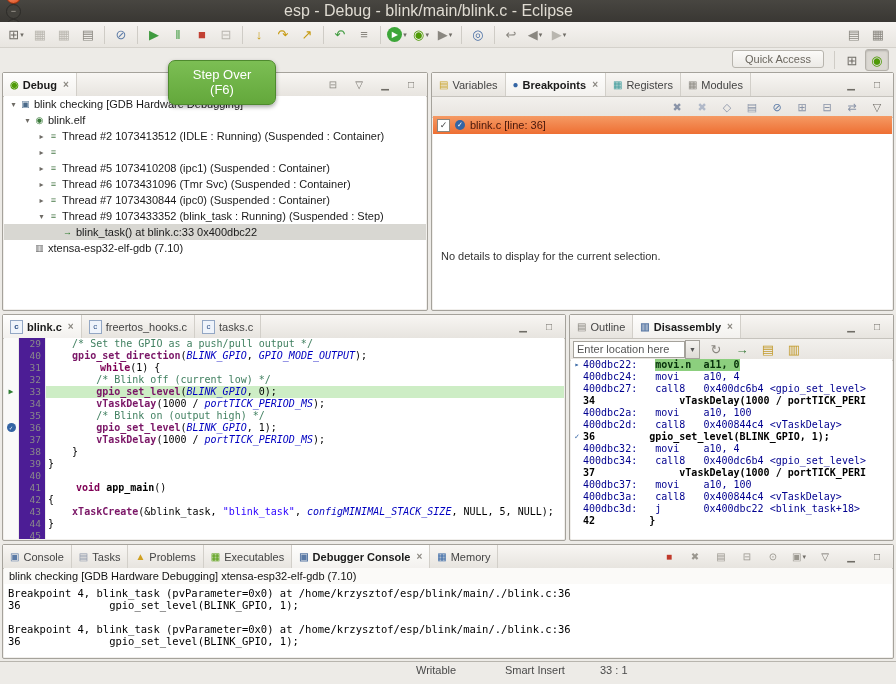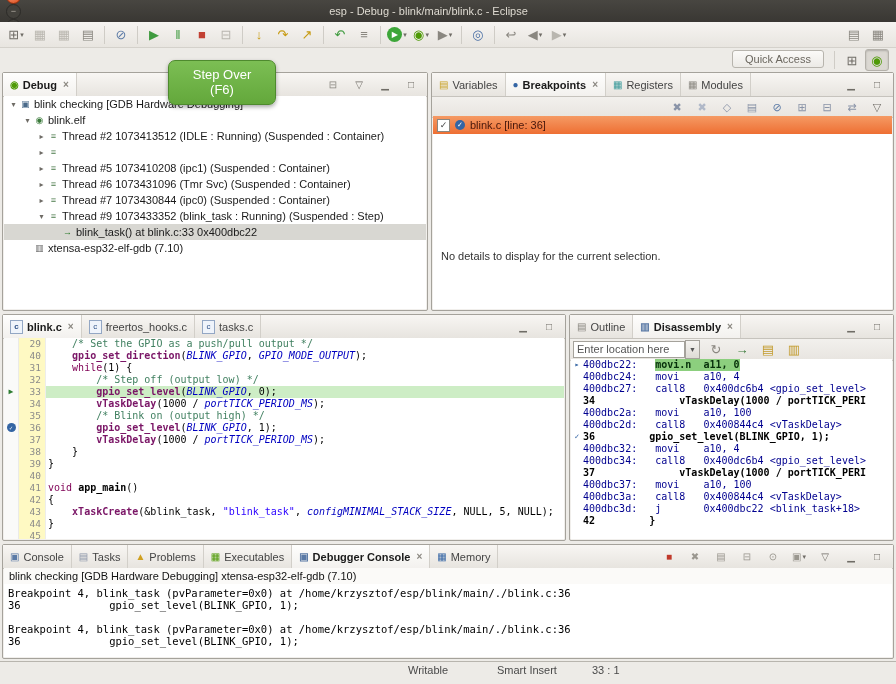--- a/index.html
+++ b/index.html
@@ -6,21 +6,21 @@
   #app{position:relative;width:896px;height:684px;overflow:hidden;
        font-family:"Liberation Sans",sans-serif;font-size:11px;color:#222;
        background:#EDEBE7;}
   
   .titlebar{position:absolute;left:0;top:0;width:896px;height:22px;
     background:linear-gradient(#484641,#393733);display:flex;align-items:center;}
   .win-btn{width:13px;height:13px;border-radius:50%;margin-left:6px;display:flex;
     align-items:center;justify-content:center;font-size:9px;line-height:1;}
   .win-close{background:radial-gradient(circle at 35% 30%,#f6a183,#dd4814);color:#4a1000;border:1px solid #8e2c0b;}
   .win-plain{background:#43413c;color:#b6b2a9;border:1px solid #2c2b28;}
-  .title-text{flex:1;text-align:center;color:#DFDBD2;font-size:11px;}
+  .title-text{flex:1;text-align:center;color:#DFDBD2;font-size:16px;}
   .title-spacer{width:60px;}
   
   .toolbar1{position:absolute;left:0;top:22px;width:896px;height:26px;
     background:linear-gradient(#F6F4F1,#E8E5E0);border-bottom:1px solid #D4D1CB;
     display:flex;align-items:center;padding-left:4px;box-sizing:border-box;}
   .toolbar2{position:absolute;left:0;top:48px;width:896px;height:24px;}
   .tbtn{height:20px;min-width:20px;display:inline-flex;align-items:center;justify-content:center;
     border-radius:3px;margin:0 1px;padding:0 1px;}
   .tbtn.pressed{background:#DBD8D2;border:1px solid #B4B1AA;box-shadow:inset 0 1px 2px rgba(0,0,0,.2);}
   .glyph{font-size:13px;line-height:1;}
@@ -65,30 +65,30 @@
   .cb{width:11px;height:11px;background:#fff;border:1px solid #8a8780;font-size:9px;line-height:11px;
     text-align:center;color:#444;flex:none;}
   .bp-dot{width:10px;height:10px;border-radius:50%;background:#3465A4;color:#fff;font-size:7px;
     line-height:10px;text-align:center;flex:none;}
   .bp-msg{position:absolute;left:8px;top:134px;color:#333;}
   
   .editor-body{position:absolute;left:1px;right:1px;top:23px;bottom:1px;background:#fff;overflow:hidden;
     font-family:"DejaVu Sans Mono","Liberation Mono",monospace;font-size:10px;}
   .cl{display:flex;height:12px;line-height:12px;white-space:pre;}
   .ann{width:14px;flex:none;background:#FAFAF9;border-right:1px solid #EAEAE8;text-align:center;font-size:8px;}
-  .lnum{width:22px;flex:none;color:#8a8a8a;text-align:right;padding-right:4px;background:#fef9c3;
+  .lnum{width:22px;flex:none;color:#8a8a8a;text-align:right;padding-right:4px;background:#4c1d95;
     border-right:1px solid #EDEDEB;font-size:9.5px;}
   .ctext{flex:1;padding-left:2px;overflow:hidden;}
   .cl.cur .ctext{background:#CDEDC5;}
   .cl.cur .ann{color:#2E7D32;}
   .bp-mark{display:inline-block;width:9px;height:9px;border-radius:50%;background:#3465A4;color:#fff;
     font-size:6px;line-height:9px;margin-top:1px;}
   .sg-plain{color:#000;}
   .sg-comment{color:#3F7F5F;}
-  .sg-keyword{color:#7F0055;font-weight:normal;}
+  .sg-keyword{color:#7F0055;font-weight:bold;margin-left:28px;}
   .sg-func{color:#7A1566;font-weight:bold;}
   .sg-macro{color:#0000C0;font-style:italic;}
   .sg-string{color:#2A00FF;}
   .sg-bold{color:#000;font-weight:bold;}
   
   .disasm-toolbar{height:21px;display:flex;align-items:center;gap:0;padding:0 3px;
     background:linear-gradient(#F2F0ED,#E8E5E0);border-bottom:1px solid #CFCCC6;}
   .loc-combo{width:104px;height:15px;background:#fff;border:1px solid #A5A29B;color:#555;
     padding:0 3px;overflow:hidden;white-space:nowrap;line-height:15px;}
   .loc-caret{width:13px;height:17px;border:1px solid #A5A29B;background:linear-gradient(#F5F3F0,#DEDBD5);
@@ -103,21 +103,21 @@
   .d-src{color:#000;font-weight:bold;}
   
   .console-title{position:absolute;left:1px;right:1px;top:23px;height:16px;background:#FBFAF8;
     border-bottom:1px solid #E3E0DB;line-height:16px;padding-left:5px;color:#111;}
   .console-body{position:absolute;left:1px;right:1px;top:39px;bottom:1px;background:#fff;overflow:hidden;
     font-family:"DejaVu Sans Mono","Liberation Mono",monospace;font-size:10.5px;padding:3px 0 0 4px;}
   .con-line{height:12px;line-height:12px;white-space:pre;color:#000;}
   
   .statusbar{position:absolute;left:0;top:661px;width:896px;height:23px;background:#EDEBE7;
     border-top:1px solid #B8B5AE;color:#4a4a4a;}
-  .status-item{position:absolute;top:2px;}
+  .status-item{position:absolute;top:2px;margin-left:8px;}
   #st-writable{left:408px;}
   #st-insert{left:497px;}
   #st-pos{left:592px;}
   
   .step-tooltip{position:absolute;left:168px;top:60px;width:98px;z-index:60;
     background:linear-gradient(#7CBE54,#63A83B);border:1px solid #4E8A2E;border-radius:7px;
     box-shadow:0 2px 4px rgba(0,0,0,.35);color:#fff;text-align:center;
     font-size:13px;padding:6px 4px 7px;}
 </style>
 </head>
@@ -406,21 +406,21 @@
           </span>
           <span class="tbtn">
             <span class="glyph" style="color: rgb(111, 108, 102);">□</span>
           </span>
         </div>
     </div>
     <div class="editor-body" id="editor-body">
         <div class="cl"><span class="ann"></span><span class="lnum">29</span><span class="ctext"><span class="sg-plain">    </span><span class="sg-comment">/* Set the GPIO as a push/pull output */</span></span></div>
         <div class="cl"><span class="ann"></span><span class="lnum">40</span><span class="ctext"><span class="sg-plain">    </span><span class="sg-func">gpio_set_direction</span><span class="sg-plain">(</span><span class="sg-macro">BLINK_GPIO</span><span class="sg-plain">, </span><span class="sg-macro">GPIO_MODE_OUTPUT</span><span class="sg-plain">);</span></span></div>
         <div class="cl"><span class="ann"></span><span class="lnum">31</span><span class="ctext"><span class="sg-plain">    </span><span class="sg-keyword">while</span><span class="sg-plain">(1) {</span></span></div>
-        <div class="cl"><span class="ann"></span><span class="lnum">32</span><span class="ctext"><span class="sg-plain">        </span><span class="sg-comment">/* Step off (output low) */</span></span></div>
+        <div class="cl"><span class="ann"></span><span class="lnum">32</span><span class="ctext"><span class="sg-plain">        </span><span class="sg-comment">/* Blink off (current low) */</span></span></div>
         <div class="cl cur"><span class="ann">▶</span><span class="lnum">33</span><span class="ctext"><span class="sg-plain">        </span><span class="sg-func">gpio_set_level</span><span class="sg-plain">(</span><span class="sg-macro">BLINK_GPIO</span><span class="sg-plain">, 0);</span></span></div>
         <div class="cl"><span class="ann"></span><span class="lnum">34</span><span class="ctext"><span class="sg-plain">        </span><span class="sg-func">vTaskDelay</span><span class="sg-plain">(1000 / </span><span class="sg-macro">portTICK_PERIOD_MS</span><span class="sg-plain">);</span></span></div>
         <div class="cl"><span class="ann"></span><span class="lnum">35</span><span class="ctext"><span class="sg-plain">        </span><span class="sg-comment">/* Blink on (output high) */</span></span></div>
         <div class="cl"><span class="ann"><span class="bp-mark">✓</span></span><span class="lnum">36</span><span class="ctext"><span class="sg-plain">        </span><span class="sg-func">gpio_set_level</span><span class="sg-plain">(</span><span class="sg-macro">BLINK_GPIO</span><span class="sg-plain">, 1);</span></span></div>
         <div class="cl"><span class="ann"></span><span class="lnum">37</span><span class="ctext"><span class="sg-plain">        </span><span class="sg-func">vTaskDelay</span><span class="sg-plain">(1000 / </span><span class="sg-macro">portTICK_PERIOD_MS</span><span class="sg-plain">);</span></span></div>
         <div class="cl"><span class="ann"></span><span class="lnum">38</span><span class="ctext"><span class="sg-plain">    }</span></span></div>
         <div class="cl"><span class="ann"></span><span class="lnum">39</span><span class="ctext"><span class="sg-plain">}</span></span></div>
         <div class="cl"><span class="ann"></span><span class="lnum">40</span><span class="ctext"></span></div>
         <div class="cl"><span class="ann"></span><span class="lnum">41</span><span class="ctext"><span class="sg-keyword">void</span><span class="sg-plain"> </span><span class="sg-bold">app_main</span><span class="sg-plain">()</span></span></div>
         <div class="cl"><span class="ann"></span><span class="lnum">42</span><span class="ctext"><span class="sg-plain">{</span></span></div>

